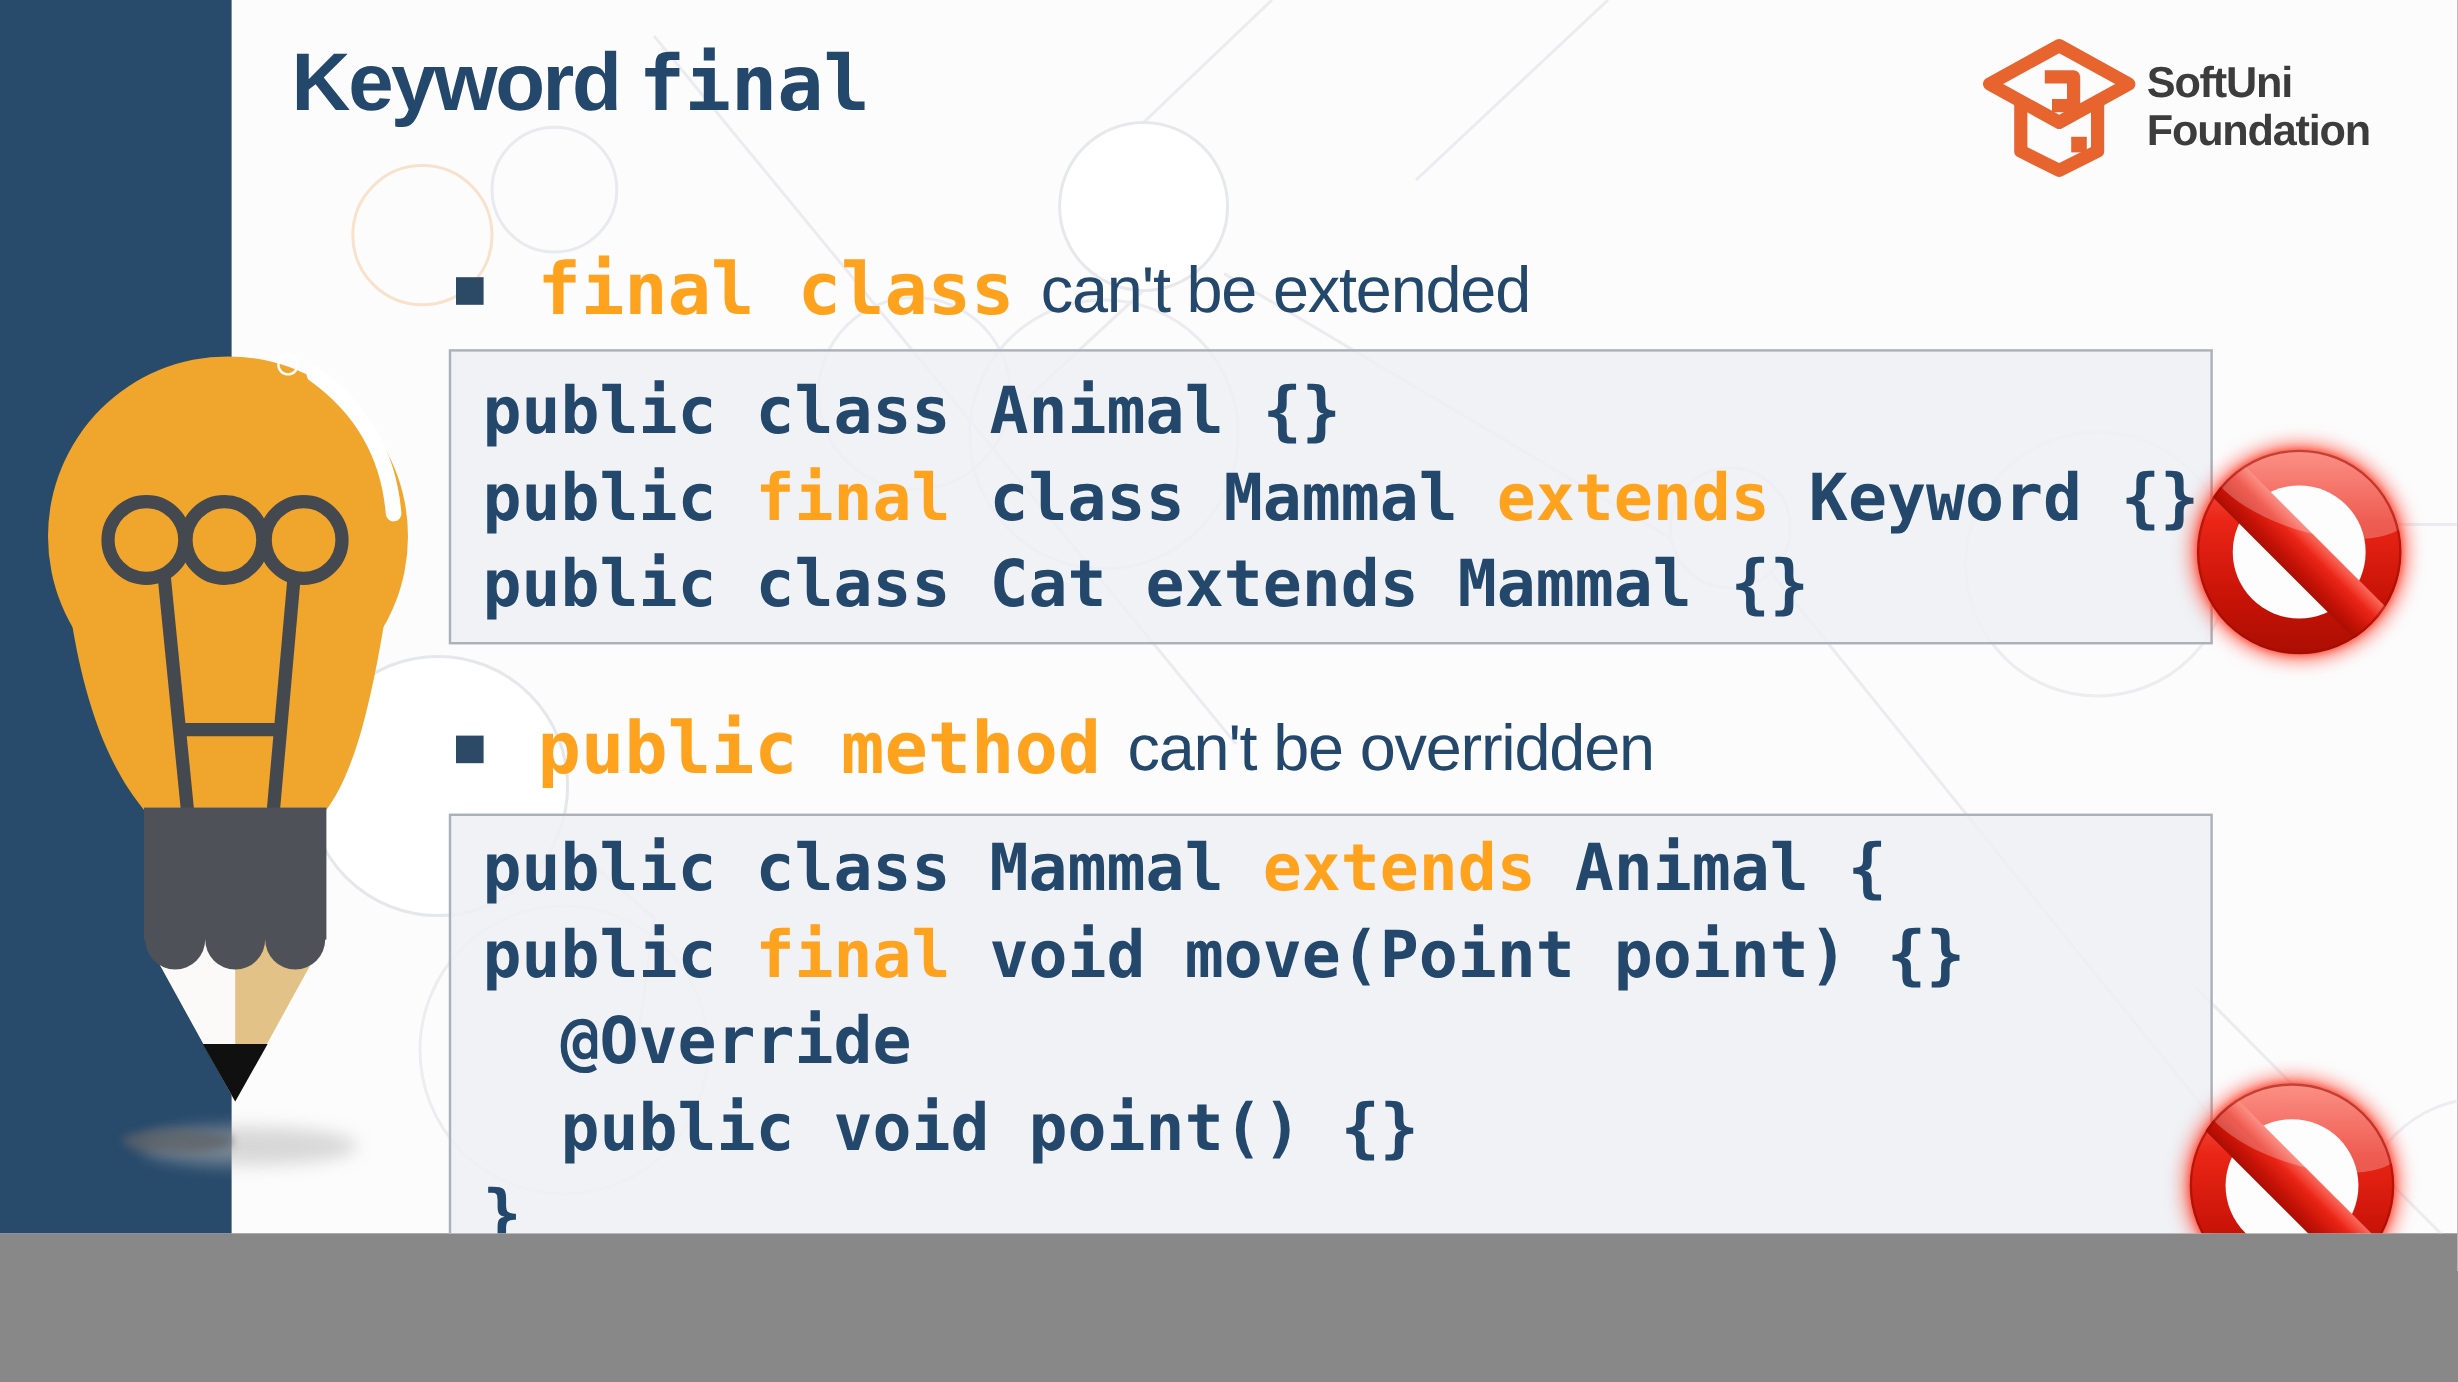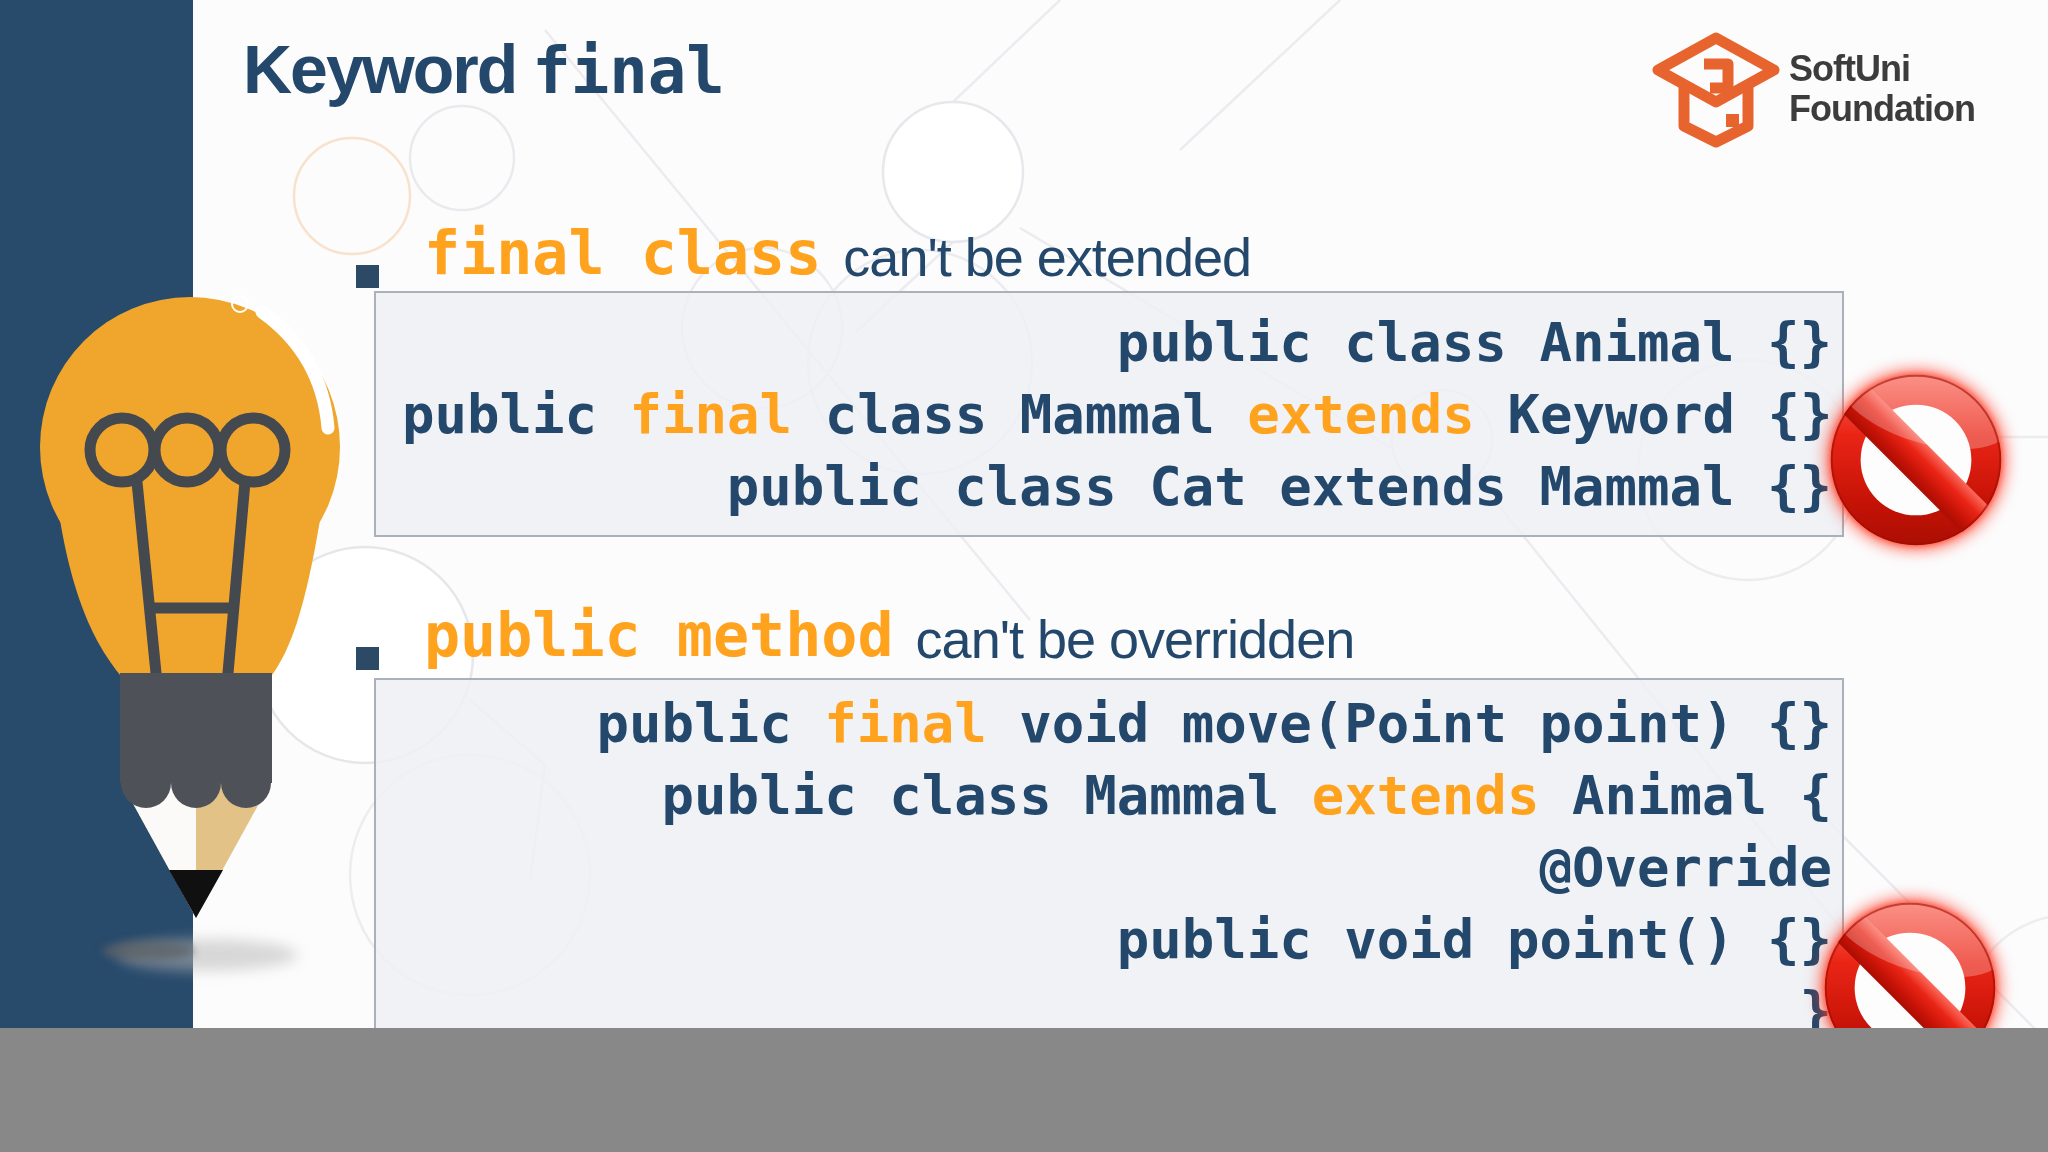--- a/index.html
+++ b/index.html
@@ -18,37 +18,37 @@
   .t-k{font-size:68px;font-weight:bold;letter-spacing:-2px;color:var(--navy,#23486B);}
   .t-c{font-family:"DejaVu Sans Mono",monospace;font-size:64px;font-weight:bold;
        color:var(--navy,#23486B);margin-left:16px;}
 
   
   .logo{position:absolute;left:1652px;top:30px;z-index:3;display:flex;align-items:center;gap:9px;}
   .logo-text{font-size:36px;font-weight:bold;line-height:40px;color:var(--logo-text,#3C3C3C);
              letter-spacing:-1px;}
 
   
-  .bullet{position:absolute;left:356px;z-index:3;display:flex;align-items:flex-end;white-space:nowrap;}
+  .bullet{position:absolute;left:380px;z-index:3;display:flex;align-items:center;white-space:nowrap;}
   .bullet.b1{top:196px;height:92px;}
   .bullet.b2{top:578px;height:92px;}
   .bullet-square{width:23px;height:23px;background:#2C4A66;margin-right:45px;flex:0 0 auto;}
   .bullet-code{font-family:"DejaVu Sans Mono",monospace;font-weight:bold;font-size:60px;
                color:var(--orange,#FFA21E);}
   .bullet-text{font-size:54px;letter-spacing:-1px;color:var(--navy,#23486B);margin-left:22px;}
 
   
   .code-block{position:absolute;left:374px;width:1470px;z-index:3;
               background:rgba(237,240,244,0.85);border:2px solid var(--code-border,#ABB1BB);
               padding:14px 10px 12px 26px;
               font-family:"DejaVu Sans Mono",monospace;font-weight:bold;font-size:54px;
               color:var(--navy,#23486B);}
   .code-block.cb1{top:291px;height:246px;}
   .code-block.cb2{top:678px;height:378px;padding-top:8px;}
-  .code-line{white-space:pre;height:72px;line-height:72px;text-align:right;}
+  .code-line{white-space:pre;height:72px;line-height:72px;}
   .code-line .kw{color:var(--orange,#FFA21E);}
 
   
   .no-icon{position:absolute;z-index:4;
            filter:drop-shadow(0 0 9px rgba(255,45,25,0.75)) drop-shadow(0 0 3px rgba(255,70,45,0.9));}
   .no-icon.n1{left:1818px;top:362px;}
   .no-icon.n2{left:1812px;top:890px;}
 
   .page-number{position:absolute;left:1869px;top:1085px;z-index:3;
                font-size:24px;color:#a16207;}
@@ -158,22 +158,22 @@
       <div class="code-line"><span>public class Cat extends Mammal {}</span></div>
     </div>
 
   <div class="bullet b2">
     <span class="bullet-square"></span>
     <span class="bullet-code">public method</span>
     <span class="bullet-text">can't be overridden</span>
   </div>
 
   <div class="code-block cb2">
+      <div class="code-line"><span>public class Mammal </span><span class="kw">extends</span><span> Animal {</span></div>
       <div class="code-line"><span>public </span><span class="kw">final</span><span> void move(Point point) {}</span></div>
-      <div class="code-line"><span>public class Mammal </span><span class="kw">extends</span><span> Animal {</span></div>
       <div class="code-line"><span>  @Override</span></div>
       <div class="code-line"><span>  public void point() {}</span></div>
       <div class="code-line"><span>}</span></div>
     </div>
 
   <svg class="no-icon n1" width="196" height="196" viewBox="0 0 200 200">
     <defs>
       <linearGradient id="redg" x1="0" y1="0" x2="0" y2="1">
         <stop offset="0" stop-color="#fb6a5c"></stop>
         <stop offset="0.35" stop-color="#ea2516"></stop>

